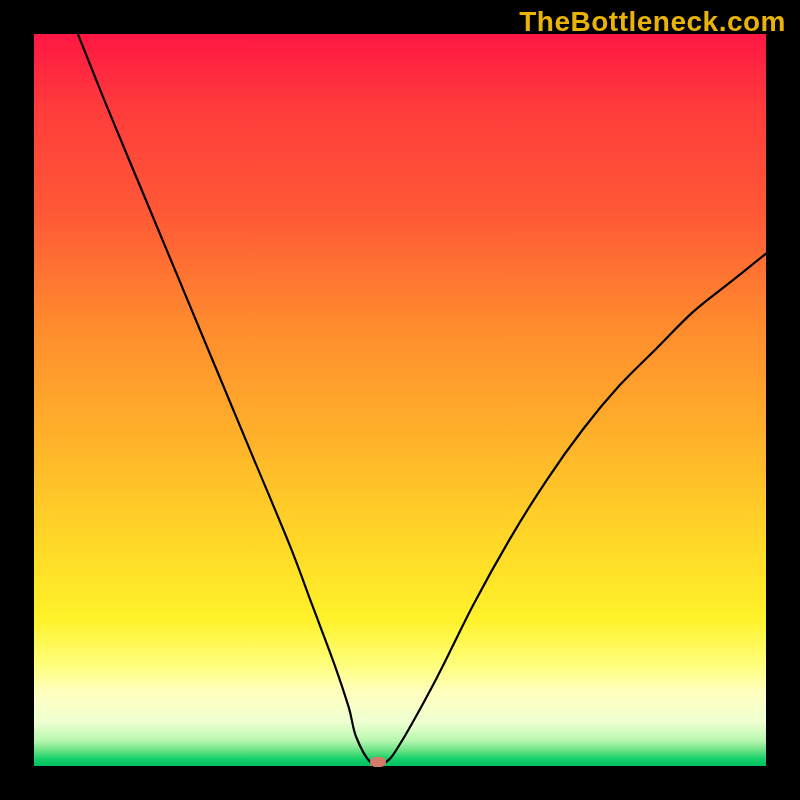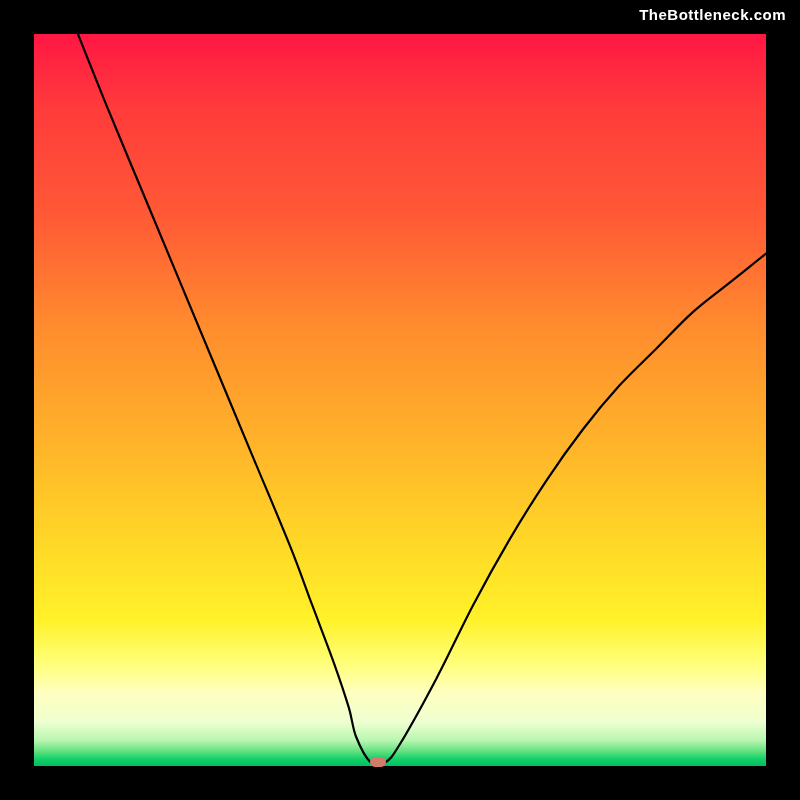--- a/index.html
+++ b/index.html
@@ -49,23 +49,23 @@
     top: 0;
     width: 732px;
     height: 732px;
     pointer-events: none;
   }
   .watermark {
     position: absolute;
     top: 6px;
     right: 14px;
     font-family: Arial, Helvetica, sans-serif;
-    font-size: 15px;
+    font-size: 28px;
     font-weight: 600;
-    color: #ffffff;
+    color: #eab308;
     letter-spacing: 0.5px;
     user-select: none;
   }
   .marker {
     position: absolute;
     width: 16px;
     height: 10px;
     background: #d47a6a;
     border-radius: 6px;
     transform: translate(-50%, -50%);

